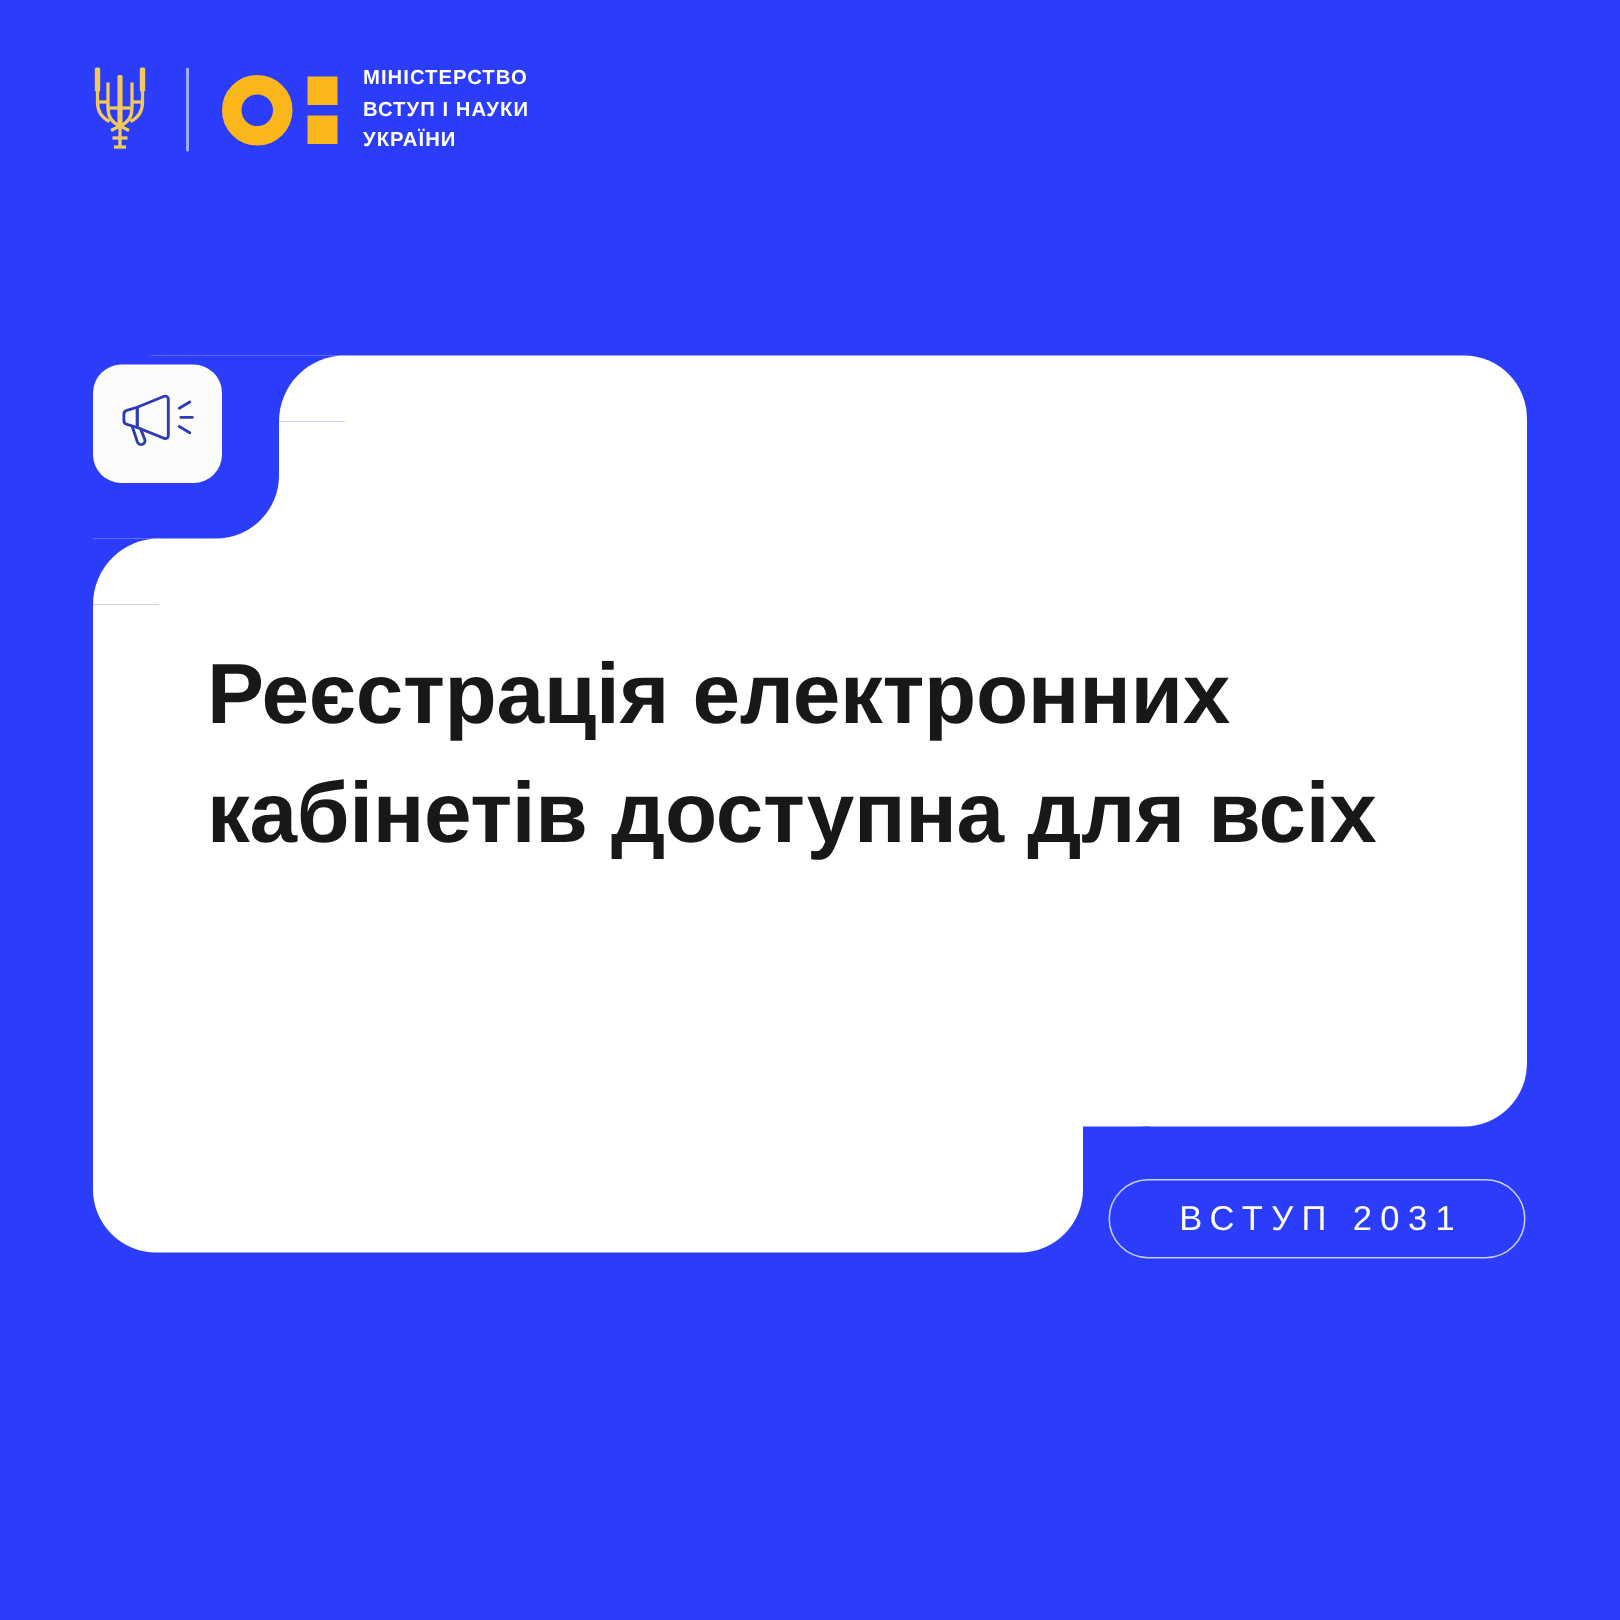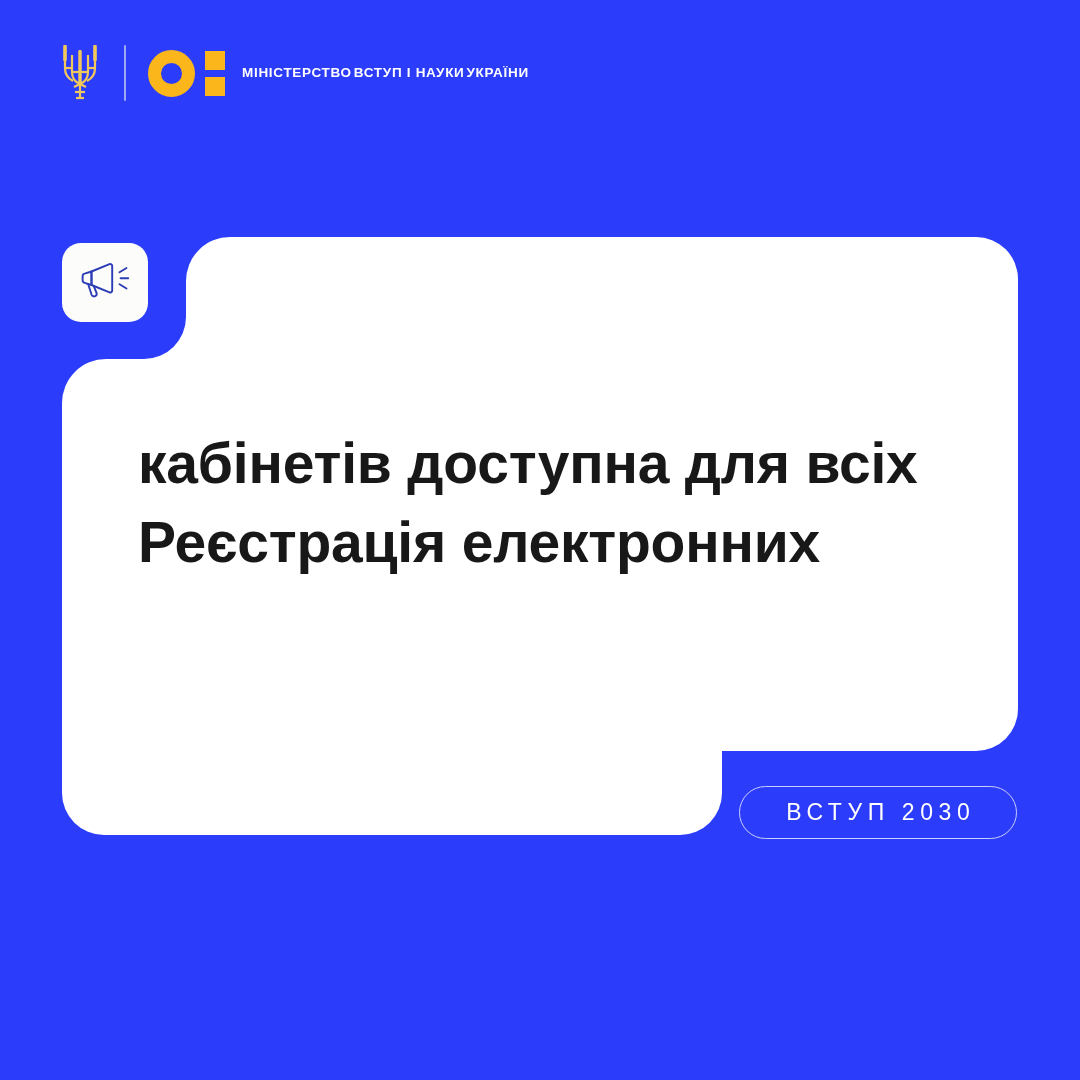--- a/index.html
+++ b/index.html
@@ -33,21 +33,21 @@
     margin-right:17px;
   }
   .mark-ring {
     width:47px; height:47px; border-radius:50%;
     border:13px solid #FBB61C;
     box-sizing:border-box;
   }
   .mark-squares { display:flex; flex-direction:column; gap:7px; }
   .mark-sq { width:20px; height:19px; background:#FBB61C; }
   .logo-text {
-    display:flex; flex-direction:row;
+    display:flex; flex-direction:column;
     gap:2px;
   }
   .logo-line {
     color:#FFFFFF;
     font-size:13.5px;
     font-weight:bold;
     letter-spacing:0.7px;
     line-height:1.36;
     white-space:nowrap;
   }
@@ -236,21 +236,21 @@
         <path d="M6.6 13.6 L13.5 11.5 L13.5 25 L6.6 22.9 C5.4 22.6 4.6 21.5 4.6 20.3 L4.6 16.2 C4.6 15 5.4 13.9 6.6 13.6 Z"></path>
         <path d="M10.2 24.3 L13.6 34.7 C14.1 36.1 15.7 36.8 17.1 36.2 C18.4 35.6 19 34.1 18.5 32.8 L15.8 26.1"></path>
         <path d="M41.5 12.2 L48.5 8.0"></path>
         <path d="M42.6 18.2 L50.2 18.2"></path>
         <path d="M41.5 24.3 L48.5 28.5"></path>
       </g>
     </svg>
   </div>
 
   <div class="headline">
+    <div class="headline-line">Реєстрація електронних</div>
     <div class="headline-line">кабінетів доступна для всіх</div>
-    <div class="headline-line">Реєстрація електронних</div>
   </div>
 
   <div class="badge">
-    <span class="badge-label">ВСТУП 2030</span>
+    <span class="badge-label">ВСТУП 2031</span>
   </div>
 
 </div>
 
 </body></html>

